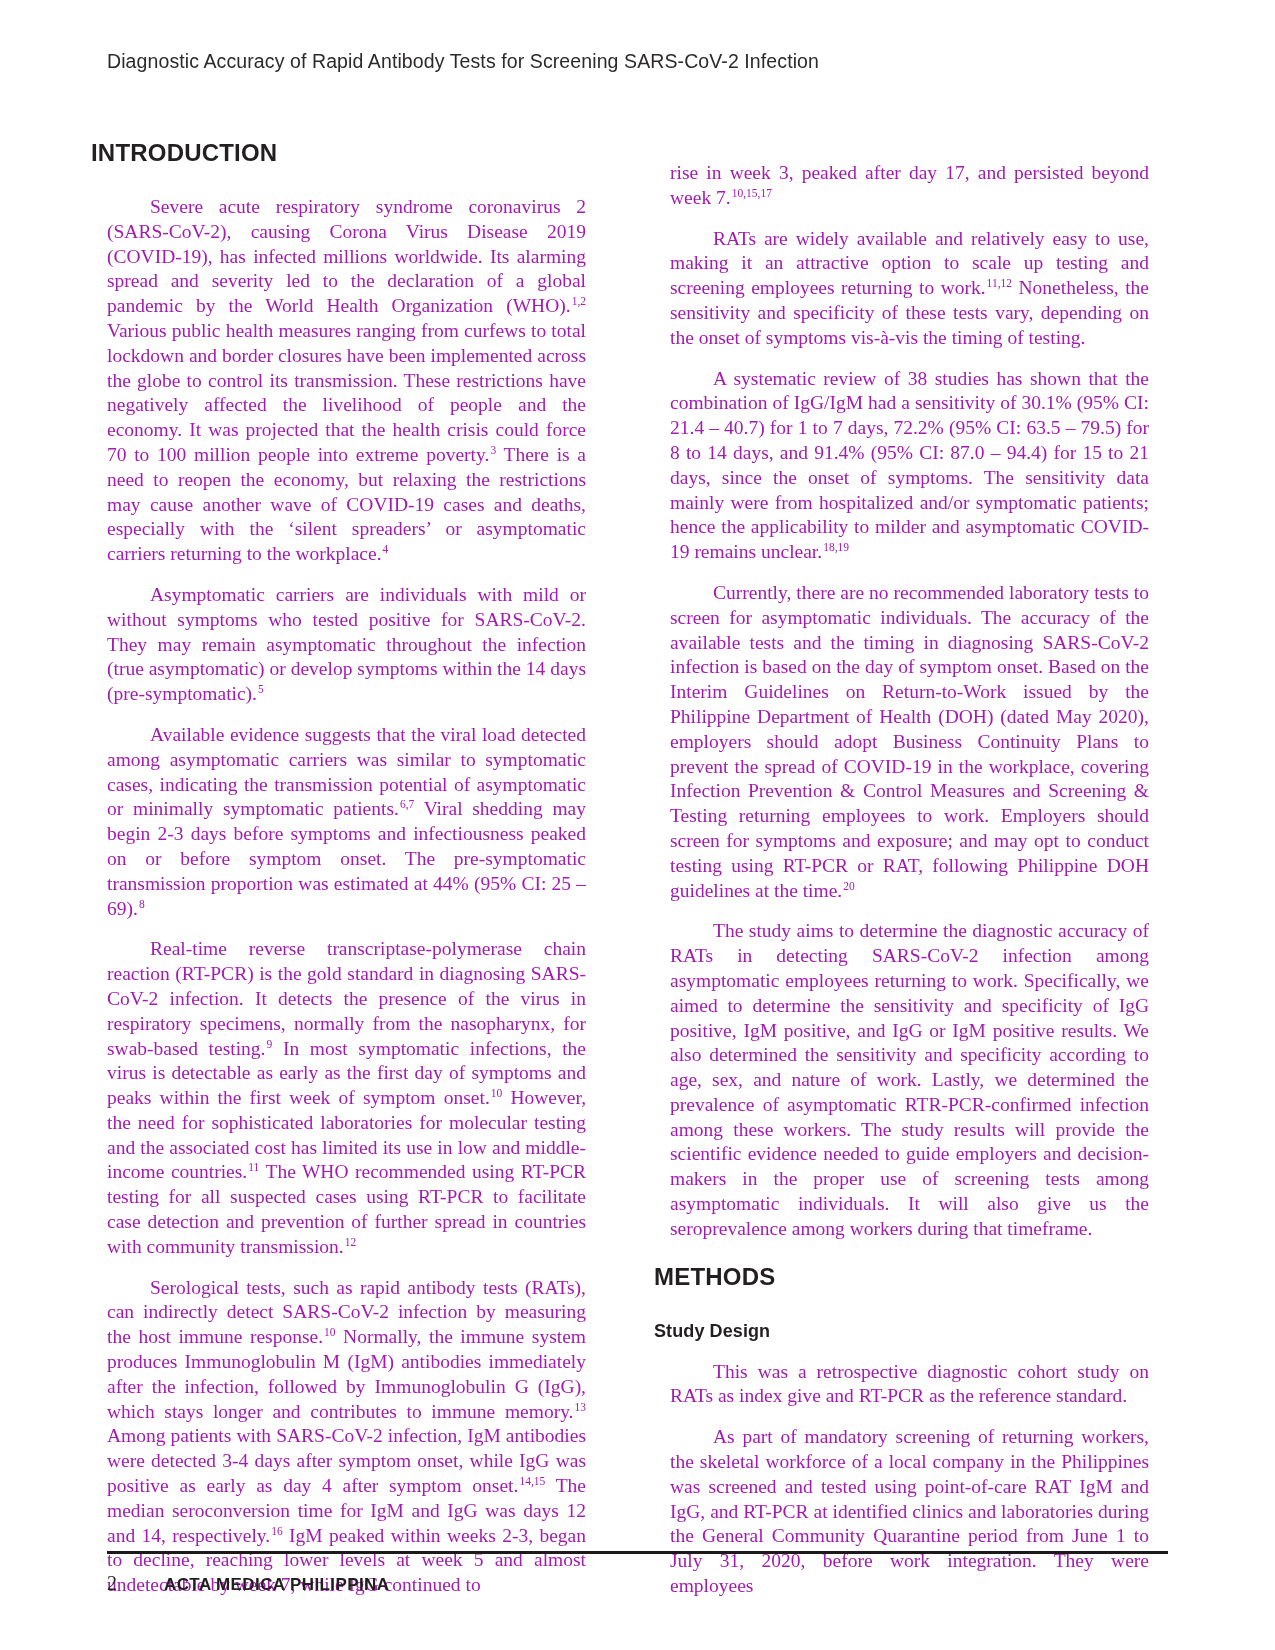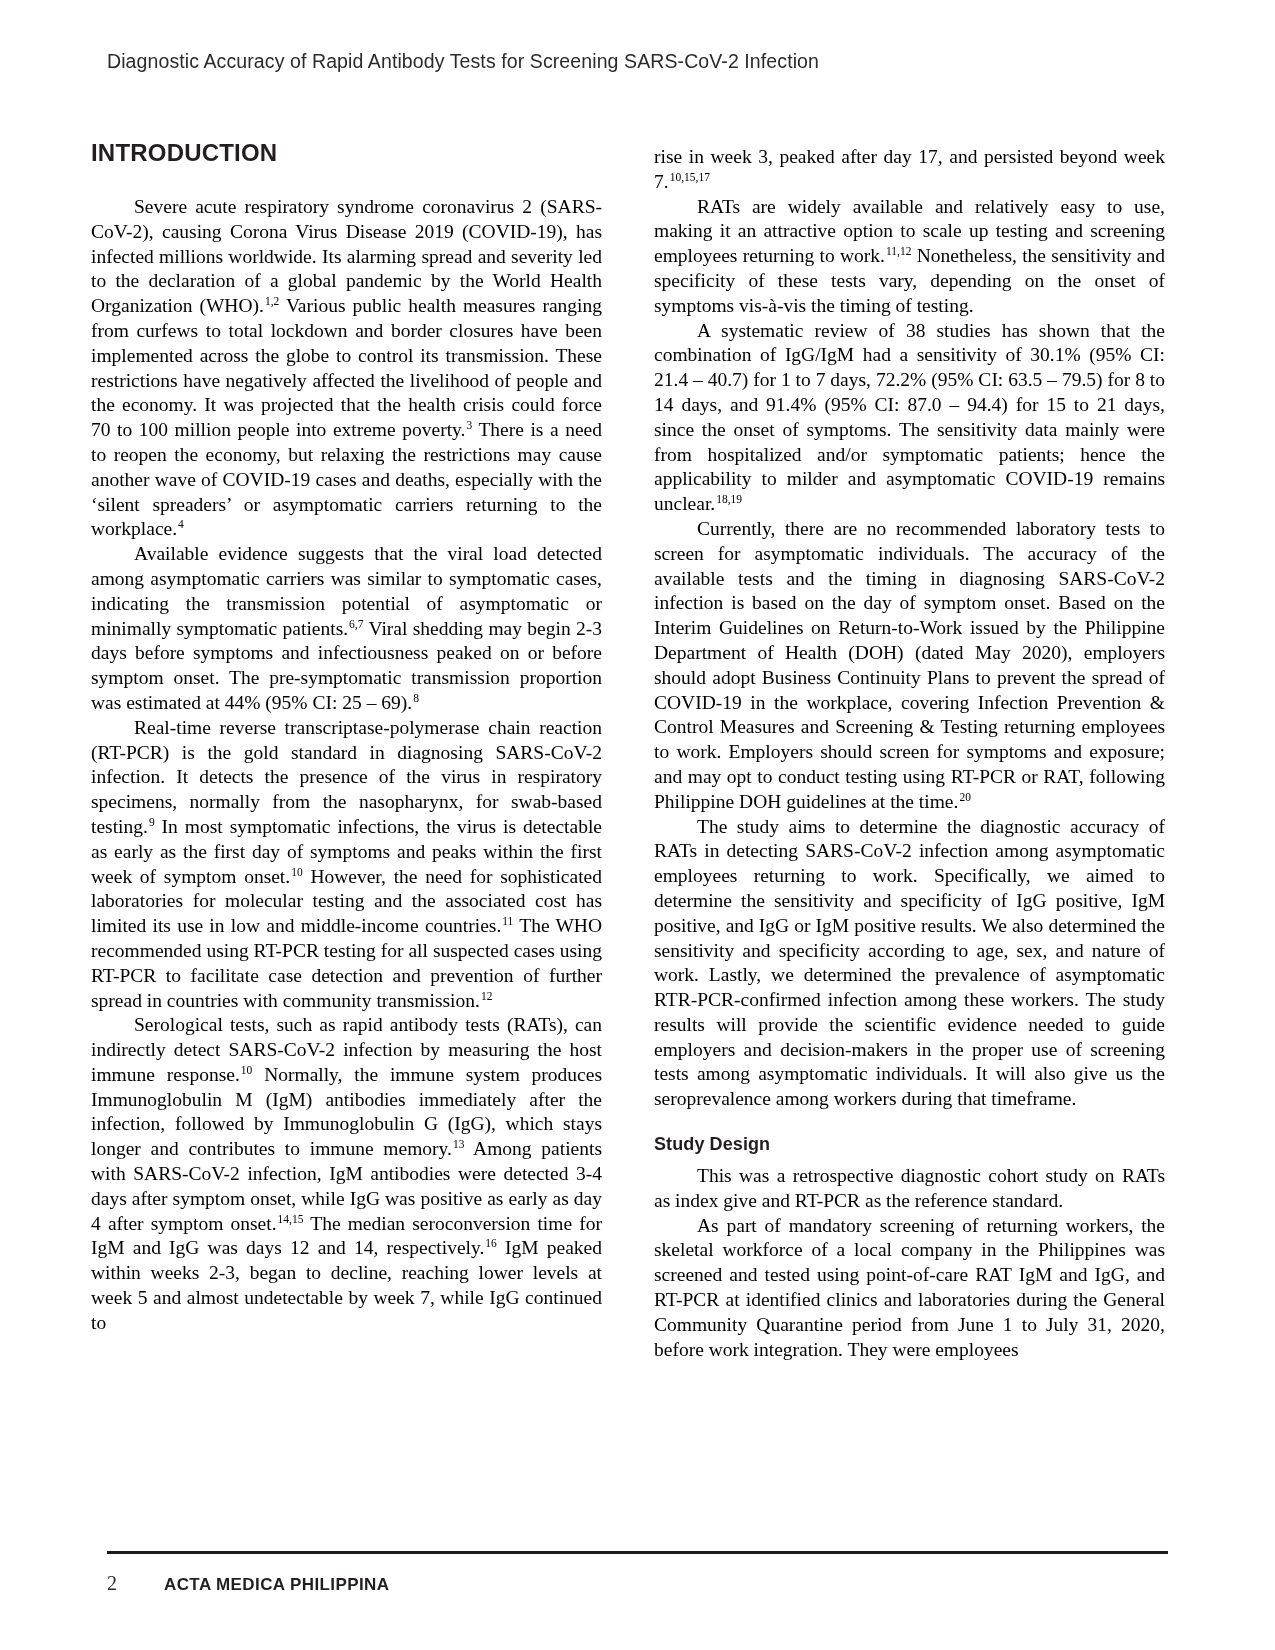--- a/index.html
+++ b/index.html
@@ -27,23 +27,23 @@
   .col {
     position: absolute;
     width: 511px;
     font-size: 19.5px;
     line-height: 24.8px;
     text-align: justify;
   }
   .col-left  { left: 91px; top: 140px; }
   .col-right { left: 654px; top: 145px; }
   .para {
-    margin: 0;
+    margin: 16px;
     text-indent: 43px;
-    color: #000000;
+    color: #a21caf;
   }
   .para.noindent { text-indent: 0; }
   .sup {
     display: inline-block;
     font-size: 11.5px;
     line-height: 0;
     position: relative;
     top: -7px;
     margin-left: 1px;
     text-indent: 0;
@@ -106,30 +106,32 @@
 
 <div class="page">
 
   <div class="running-head">
     <span>Diagnostic Accuracy of Rapid Antibody Tests for Screening SARS-CoV-2 Infection</span>
   </div>
 
   <div class="col col-left" id="col-left">
       <div class="h1">INTRODUCTION</div>
       <p class="para">Severe acute respiratory syndrome coronavirus 2 (SARS-CoV-2), causing Corona Virus Disease 2019 (COVID-19), has infected millions worldwide. Its alarming spread and severity led to the declaration of a global pandemic by the World Health Organization (WHO).<span class="sup">1,2</span> Various public health measures ranging from curfews to total lockdown and border closures have been implemented across the globe to control its transmission. These restrictions have negatively affected the livelihood of people and the economy. It was projected that the health crisis could force 70 to 100 million people into extreme poverty.<span class="sup">3</span> There is a need to reopen the economy, but relaxing the restrictions may cause another wave of COVID-19 cases and deaths, especially with the ‘silent spreaders’ or asymptomatic carriers returning to the workplace.<span class="sup">4</span></p>
+      <p class="para">Asymptomatic carriers are individuals with mild or without symptoms who tested positive for SARS-CoV-2. They may remain asymptomatic throughout the infection (true asymptomatic) or develop symptoms within the 14 days (pre-symptomatic).<span class="sup">5</span></p>
       <p class="para">Available evidence suggests that the viral load detected among asymptomatic carriers was similar to symptomatic cases, indicating the transmission potential of asymptomatic or minimally symptomatic patients.<span class="sup">6,7</span> Viral shedding may begin 2-3 days before symptoms and infectiousness peaked on or before symptom onset. The pre-symptomatic transmission proportion was estimated at 44% (95% CI: 25 – 69).<span class="sup">8</span></p>
       <p class="para">Real-time reverse transcriptase-polymerase chain reaction (RT-PCR) is the gold standard in diagnosing SARS-CoV-2 infection. It detects the presence of the virus in respiratory specimens, normally from the nasopharynx, for swab-based testing.<span class="sup">9</span> In most symptomatic infections, the virus is detectable as early as the first day of symptoms and peaks within the first week of symptom onset.<span class="sup">10</span> However, the need for sophisticated laboratories for molecular testing and the associated cost has limited its use in low and middle-income countries.<span class="sup">11</span> The WHO recommended using RT-PCR testing for all suspected cases using RT-PCR to facilitate case detection and prevention of further spread in countries with community transmission.<span class="sup">12</span></p>
       <p class="para">Serological tests, such as rapid antibody tests (RATs), can indirectly detect SARS-CoV-2 infection by measuring the host immune response.<span class="sup">10</span> Normally, the immune system produces Immunoglobulin M (IgM) antibodies immediately after the infection, followed by Immunoglobulin G (IgG), which stays longer and contributes to immune memory.<span class="sup">13</span> Among patients with SARS-CoV-2 infection, IgM antibodies were detected 3-4 days after symptom onset, while IgG was positive as early as day 4 after symptom onset.<span class="sup">14,15</span> The median seroconversion time for IgM and IgG was days 12 and 14, respectively.<span class="sup">16</span> IgM peaked within weeks 2-3, began to decline, reaching lower levels at week 5 and almost undetectable by week 7, while IgG continued to</p>
     </div>
   <div class="col col-right" id="col-right">
       <p class="para noindent">rise in week 3, peaked after day 17, and persisted beyond week 7.<span class="sup">10,15,17</span></p>
       <p class="para">RATs are widely available and relatively easy to use, making it an attractive option to scale up testing and screening employees returning to work.<span class="sup">11,12</span> Nonetheless, the sensitivity and specificity of these tests vary, depending on the onset of symptoms vis-à-vis the timing of testing.</p>
       <p class="para">A systematic review of 38 studies has shown that the combination of IgG/IgM had a sensitivity of 30.1% (95% CI: 21.4 – 40.7) for 1 to 7 days, 72.2% (95% CI: 63.5 – 79.5) for 8 to 14 days, and 91.4% (95% CI: 87.0 – 94.4) for 15 to 21 days, since the onset of symptoms. The sensitivity data mainly were from hospitalized and/or symptomatic patients; hence the applicability to milder and asymptomatic COVID-19 remains unclear.<span class="sup">18,19</span></p>
       <p class="para">Currently, there are no recommended laboratory tests to screen for asymptomatic individuals. The accuracy of the available tests and the timing in diagnosing SARS-CoV-2 infection is based on the day of symptom onset. Based on the Interim Guidelines on Return-to-Work issued by the Philippine Department of Health (DOH) (dated May 2020), employers should adopt Business Continuity Plans to prevent the spread of COVID-19 in the workplace, covering Infection Prevention &amp; Control Measures and Screening &amp; Testing returning employees to work. Employers should screen for symptoms and exposure; and may opt to conduct testing using RT-PCR or RAT, following Philippine DOH guidelines at the time.<span class="sup">20</span></p>
       <p class="para">The study aims to determine the diagnostic accuracy of RATs in detecting SARS-CoV-2 infection among asymptomatic employees returning to work. Specifically, we aimed to determine the sensitivity and specificity of IgG positive, IgM positive, and IgG or IgM positive results. We also determined the sensitivity and specificity according to age, sex, and nature of work. Lastly, we determined the prevalence of asymptomatic RTR-PCR-confirmed infection among these workers. The study results will provide the scientific evidence needed to guide employers and decision-makers in the proper use of screening tests among asymptomatic individuals. It will also give us the seroprevalence among workers during that timeframe.</p>
+      <div class="h1">METHODS</div>
       <div class="h2">Study Design</div>
       <p class="para">This was a retrospective diagnostic cohort study on RATs as index give and RT-PCR as the reference standard.</p>
       <p class="para">As part of mandatory screening of returning workers, the skeletal workforce of a local company in the Philippines was screened and tested using point-of-care RAT IgM and IgG, and RT-PCR at identified clinics and laboratories during the General Community Quarantine period from June 1 to July 31, 2020, before work integration. They were employees</p>
     </div>
 
   <div class="footer-rule"></div>
 
   <div class="page-footer">
     <span class="page-number">2</span>
     <span class="journal-name">ACTA MEDICA PHILIPPINA</span>

